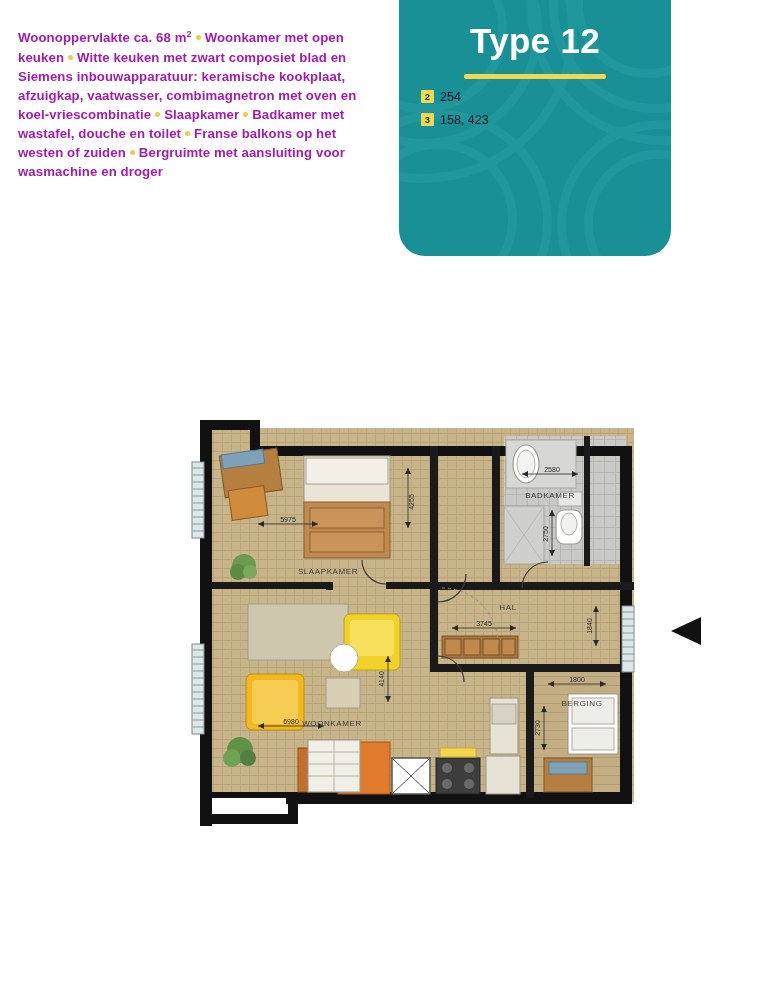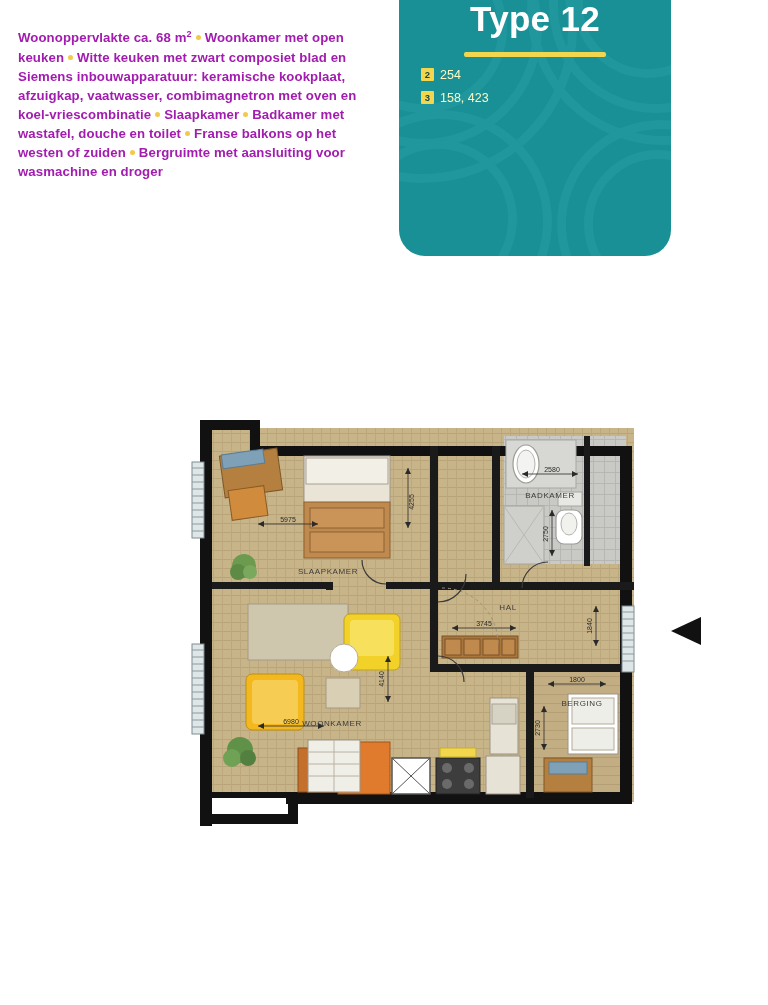--- a/index.html
+++ b/index.html
@@ -58,20 +58,21 @@
   #type-card .ring {
     position: absolute;
     border-radius: 50%;
     border: 9px solid #2aa0a6;
   }
   #card-content {
     position: relative;
     z-index: 2;
     text-align: center;
     color: #ffffff;
+    padding-top: 22px;
   }
   #card-title {
     font-size: 35px;
     font-weight: bold;
     letter-spacing: .3px;
     margin: 0;
     line-height: 1.1;
   }
   #card-rule {
     width: 142px;
@@ -104,21 +105,21 @@
     justify-content: center;
     width: 13px;
     height: 13px;
     background: #f2d74e;
     color: #18484a;
     font-size: 9.5px;
     font-weight: bold;
     margin-right: 6px;
     border-radius: 1px;
   }
-  .number-text { color: #fef9c3; }
+  .number-text { color: #0f172a; }
 
   
   #floorplan {
     position: absolute;
     left: 186px;
     top: 406px;
     width: 470px;
     height: 430px;
   }
   #fp-svg { display: block; }

